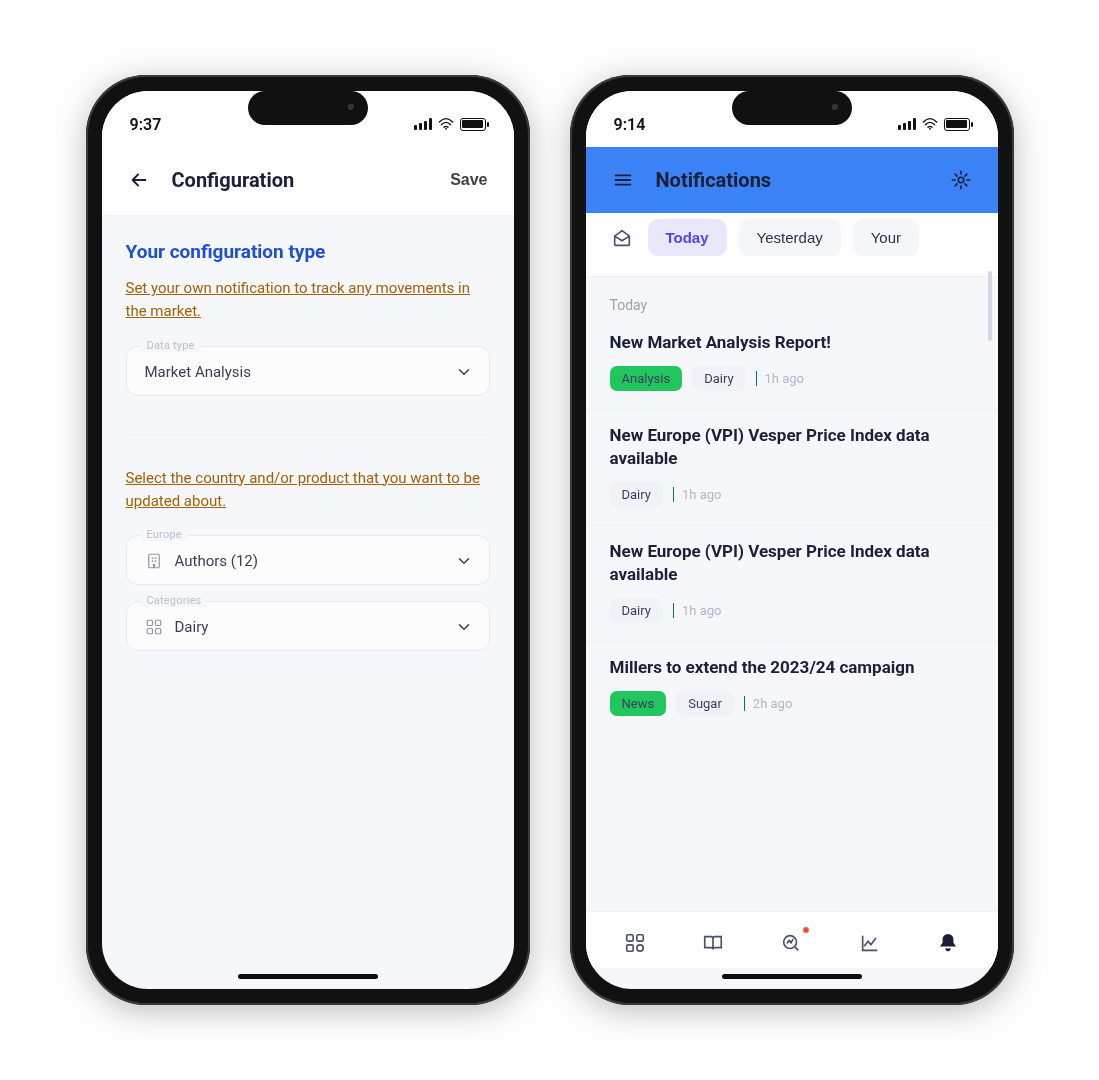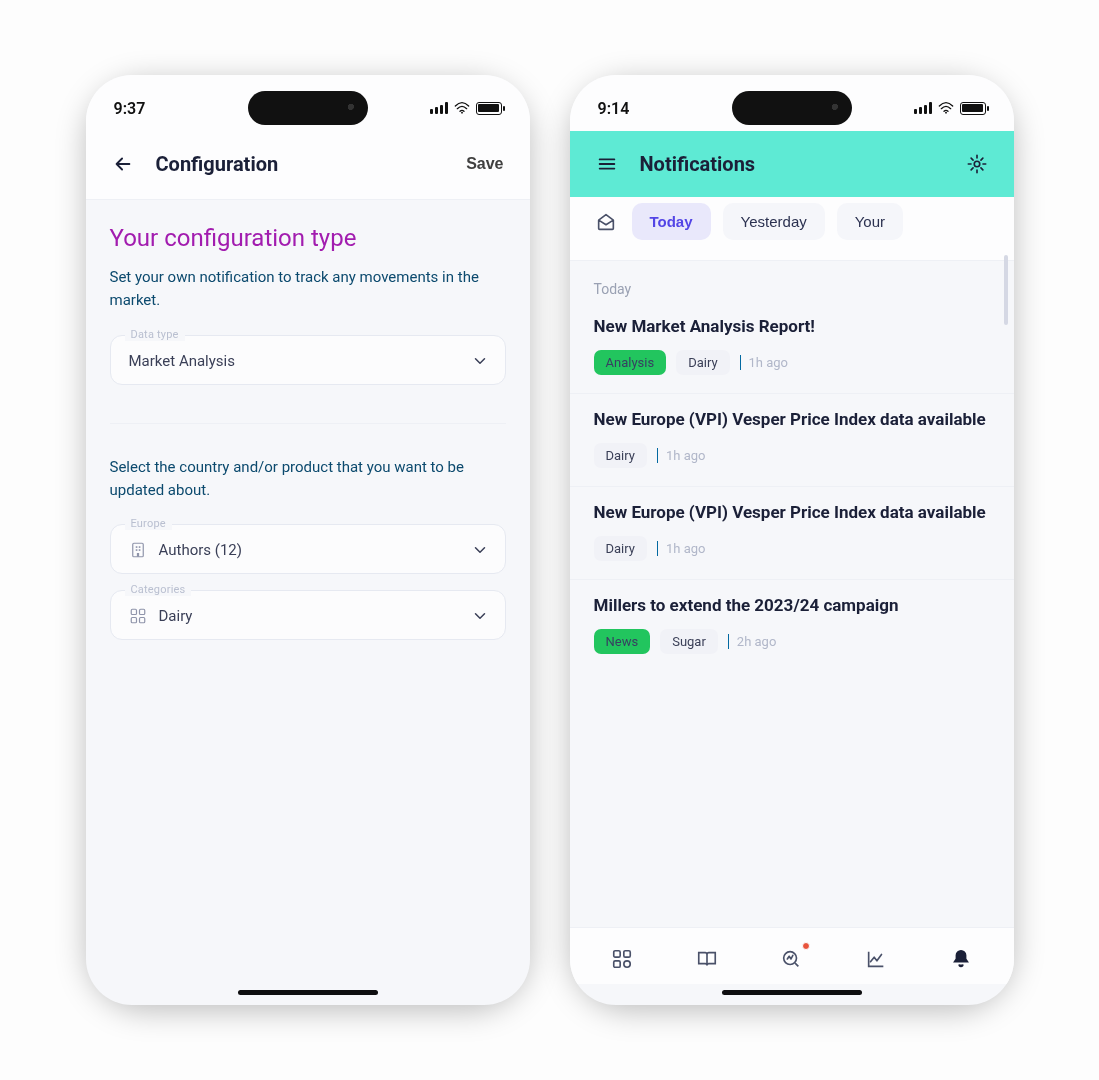--- a/index.html
+++ b/index.html
@@ -11,20 +11,21 @@
     display: flex;
     justify-content: center;
     align-items: center;
     gap: 40px;
   }
   .phone {
     width: 444px;
     height: 930px;
     background: #111;
     border-radius: 60px;
+    padding: 16px;
     box-shadow: 0 6px 30px rgba(0,0,0,.25), inset 0 0 0 2px #3a3a3a;
     position: relative;
   }
   .screen {
     width: 100%;
     height: 100%;
     background: #f6f7fa;
     border-radius: 46px;
     overflow: hidden;
     position: relative;
@@ -74,39 +75,39 @@
     padding: 18px 22px 20px;
     border-bottom:1px solid #eef0f5;
     background:#fdfdfe;
   }
   .app-header .left{display:flex;align-items:center;gap:18px;}
   .title{font-size:20px;font-weight:700;color:#1b2038;}
   .save-btn{font-size:16px;font-weight:600;color:#404040;background:none;border:none;cursor:pointer;padding:6px 4px;}
 
   .content{flex:1;overflow-y:auto;padding:0;}
   .section{padding: 24px 24px 14px;}
-  .section-title{font-size:24px;font-weight:400;color:#a21caf;margin-bottom:14px;}
-  .section-desc{font-size:15px;line-height:1.55;color:#0c4a6e;margin-bottom:22px;}
+  .section-title{font-size:19px;font-weight:700;color:#1d4ed8;margin-bottom:14px;}
+  .section-desc{font-size:15px;line-height:1.55;color:#a16207;margin-bottom:22px;text-decoration:underline;}
   .divider{height:1px;background:#eef0f5;margin:8px 24px;}
 
   .field{
     position:relative;margin-bottom:16px;
     border:1.5px solid #e6e9f1;border-radius:12px;background:#fcfcfd;
     padding:16px 16px 14px 18px;display:flex;align-items:center;justify-content:space-between;
     cursor:pointer;
   }
   .field-label{
     position:absolute;top:-8px;left:14px;background:#f6f7fa;padding:0 6px;
     font-size:11px;color:#b9bfd0;letter-spacing:.2px;
   }
   .field-value{display:flex;align-items:center;gap:12px;font-size:15px;color:#3a3f57;}
   .field svg.chev{width:18px;height:18px;stroke:#3a3f57;}
 
   
-  .notif-header{display:flex;align-items:center;justify-content:space-between;padding:18px 22px 18px;background:#5eead4;}
+  .notif-header{display:flex;align-items:center;justify-content:space-between;padding:18px 22px 18px;background:#3b82f6;}
   .notif-header .left{display:flex;align-items:center;gap:18px;}
   .icon-btn{background:none;border:none;cursor:pointer;padding:4px;color:#1b2038;}
   .icon-btn svg{width:22px;height:22px;stroke:#1b2038;}
 
   .filter-row{display:flex;align-items:center;gap:12px;padding:6px 22px 20px;border-bottom:1px solid #eef0f5;background:#fdfdfe;}
   .envelope{width:28px;height:28px;display:flex;align-items:center;justify-content:center;}
   .chip{padding:10px 18px;border-radius:10px;font-size:15px;font-weight:500;background:#f5f6fa;color:#2b3150;border:none;cursor:pointer;}
   .chip.active{background:#e9e8fb;color:#5345e6;font-weight:600;}
 
   .group-label{font-size:14px;color:#9aa1b3;padding:20px 24px 4px;}

